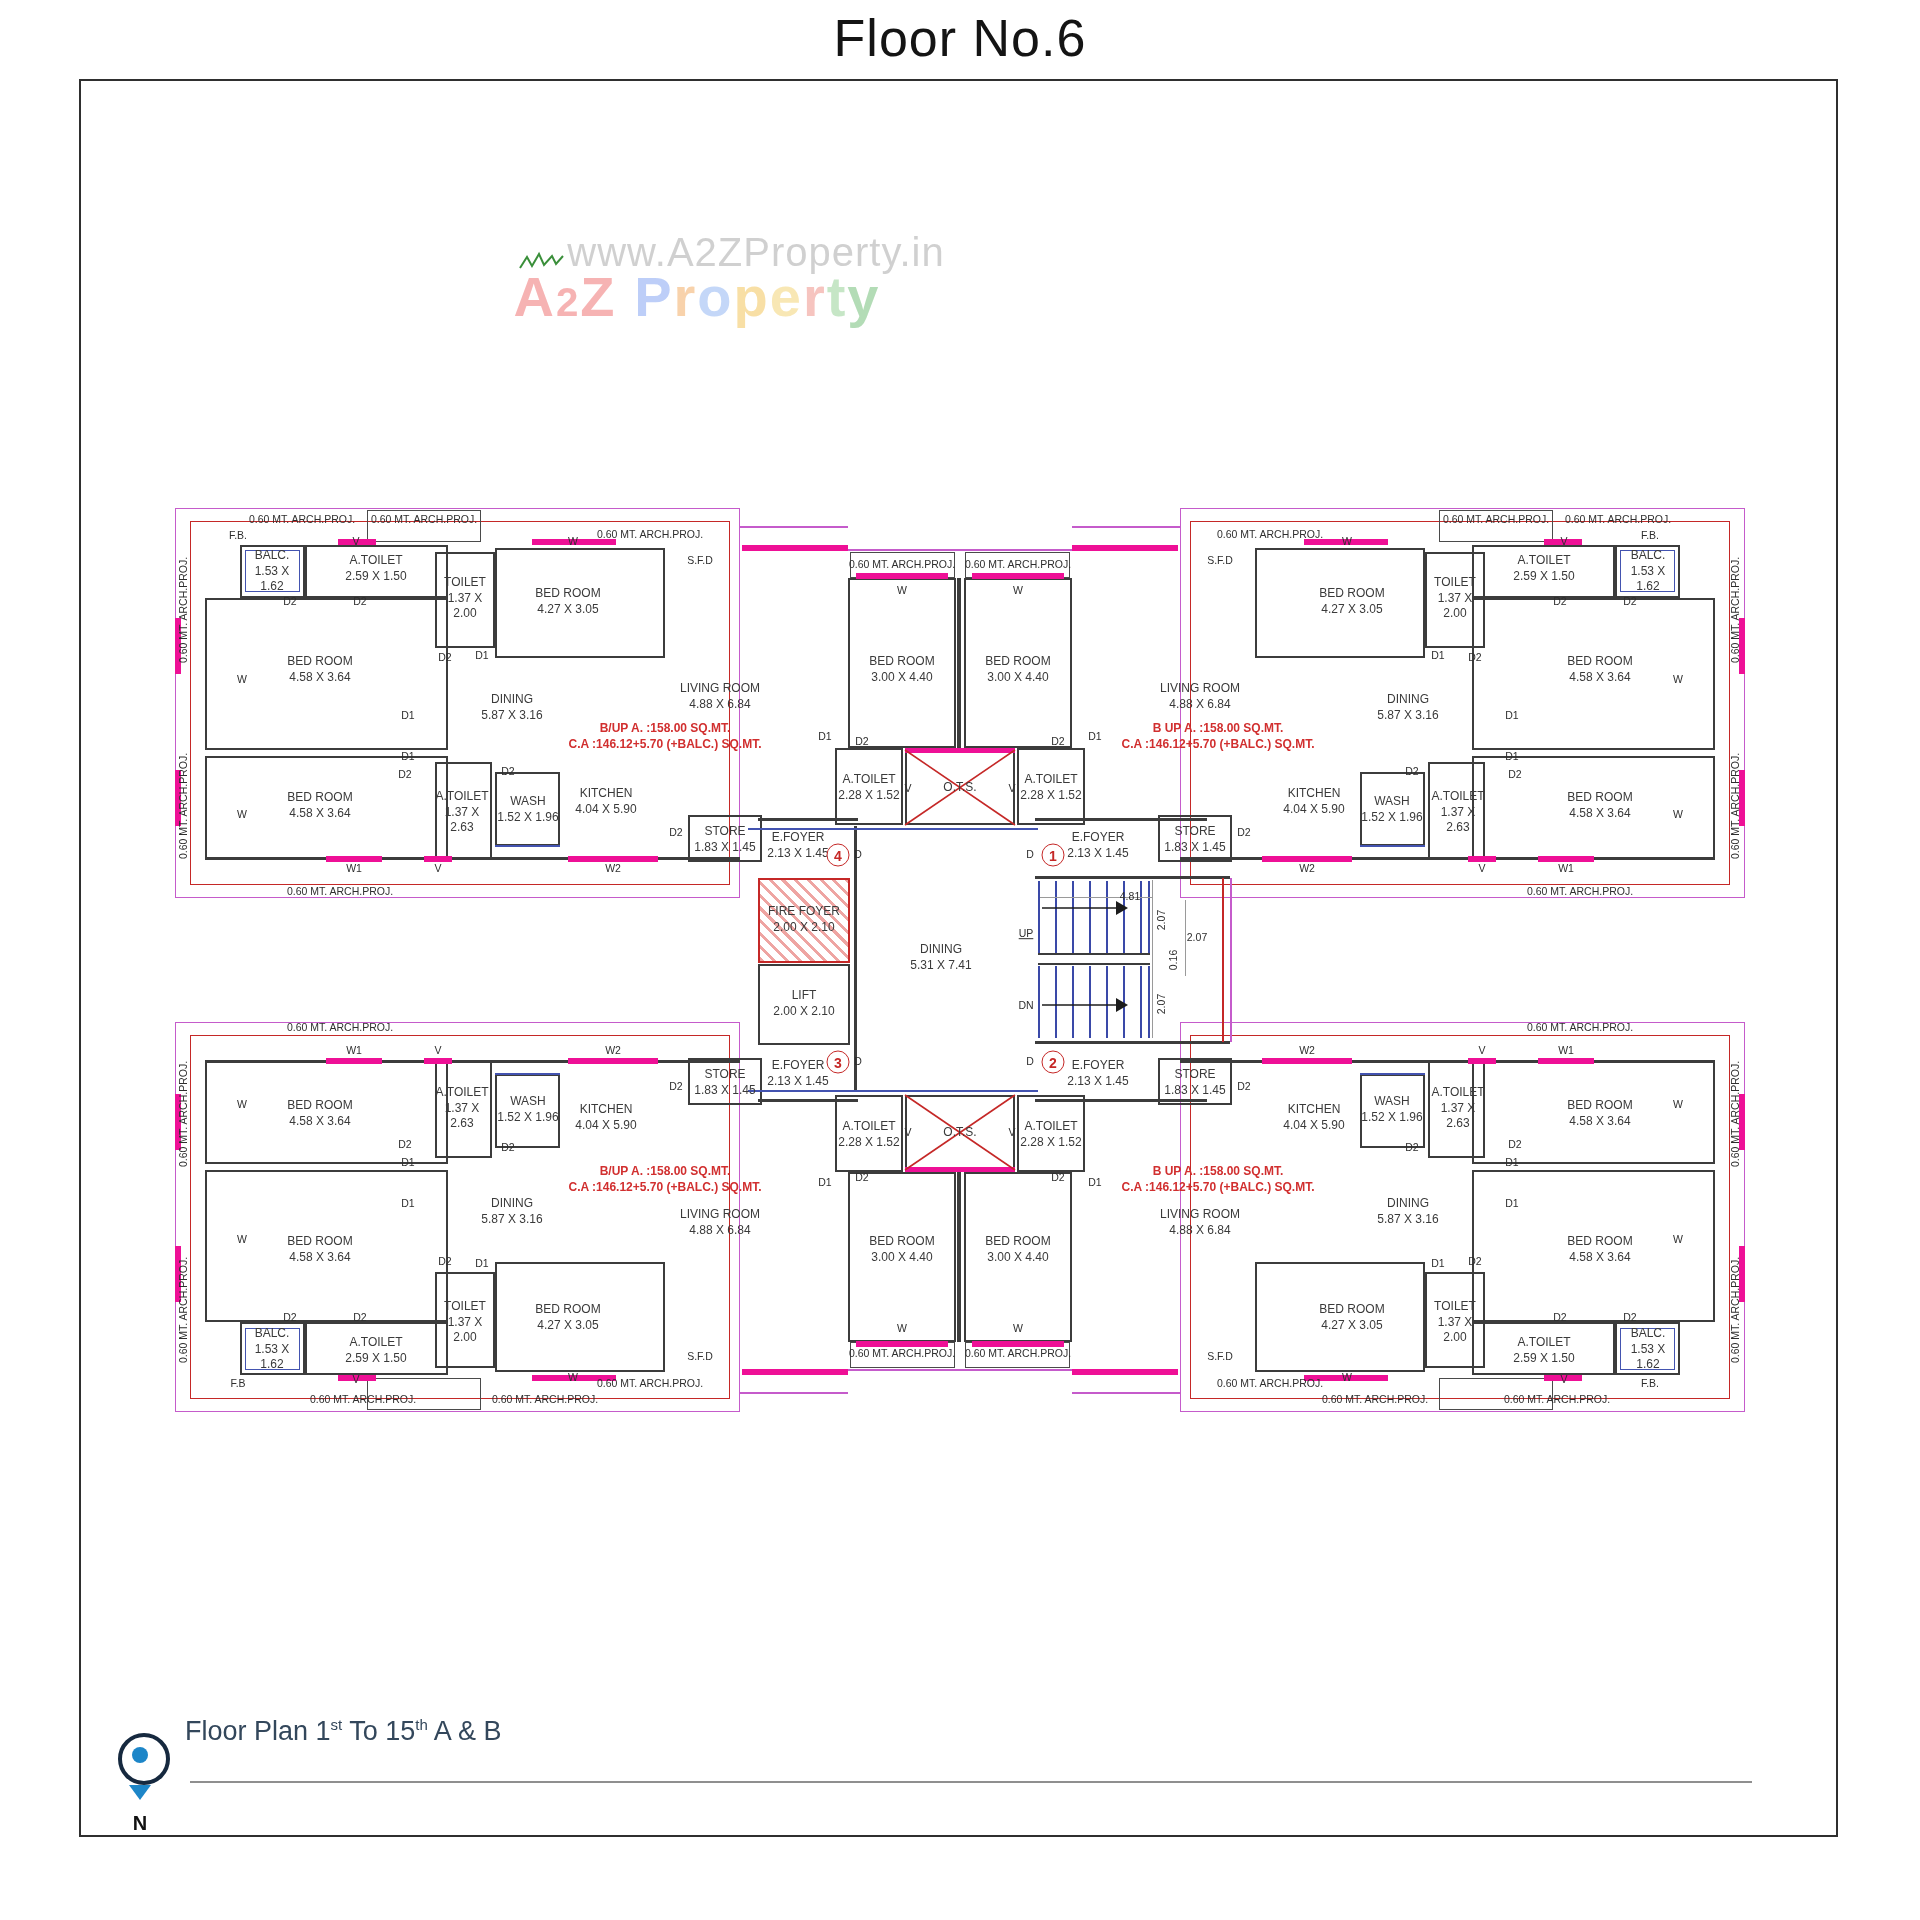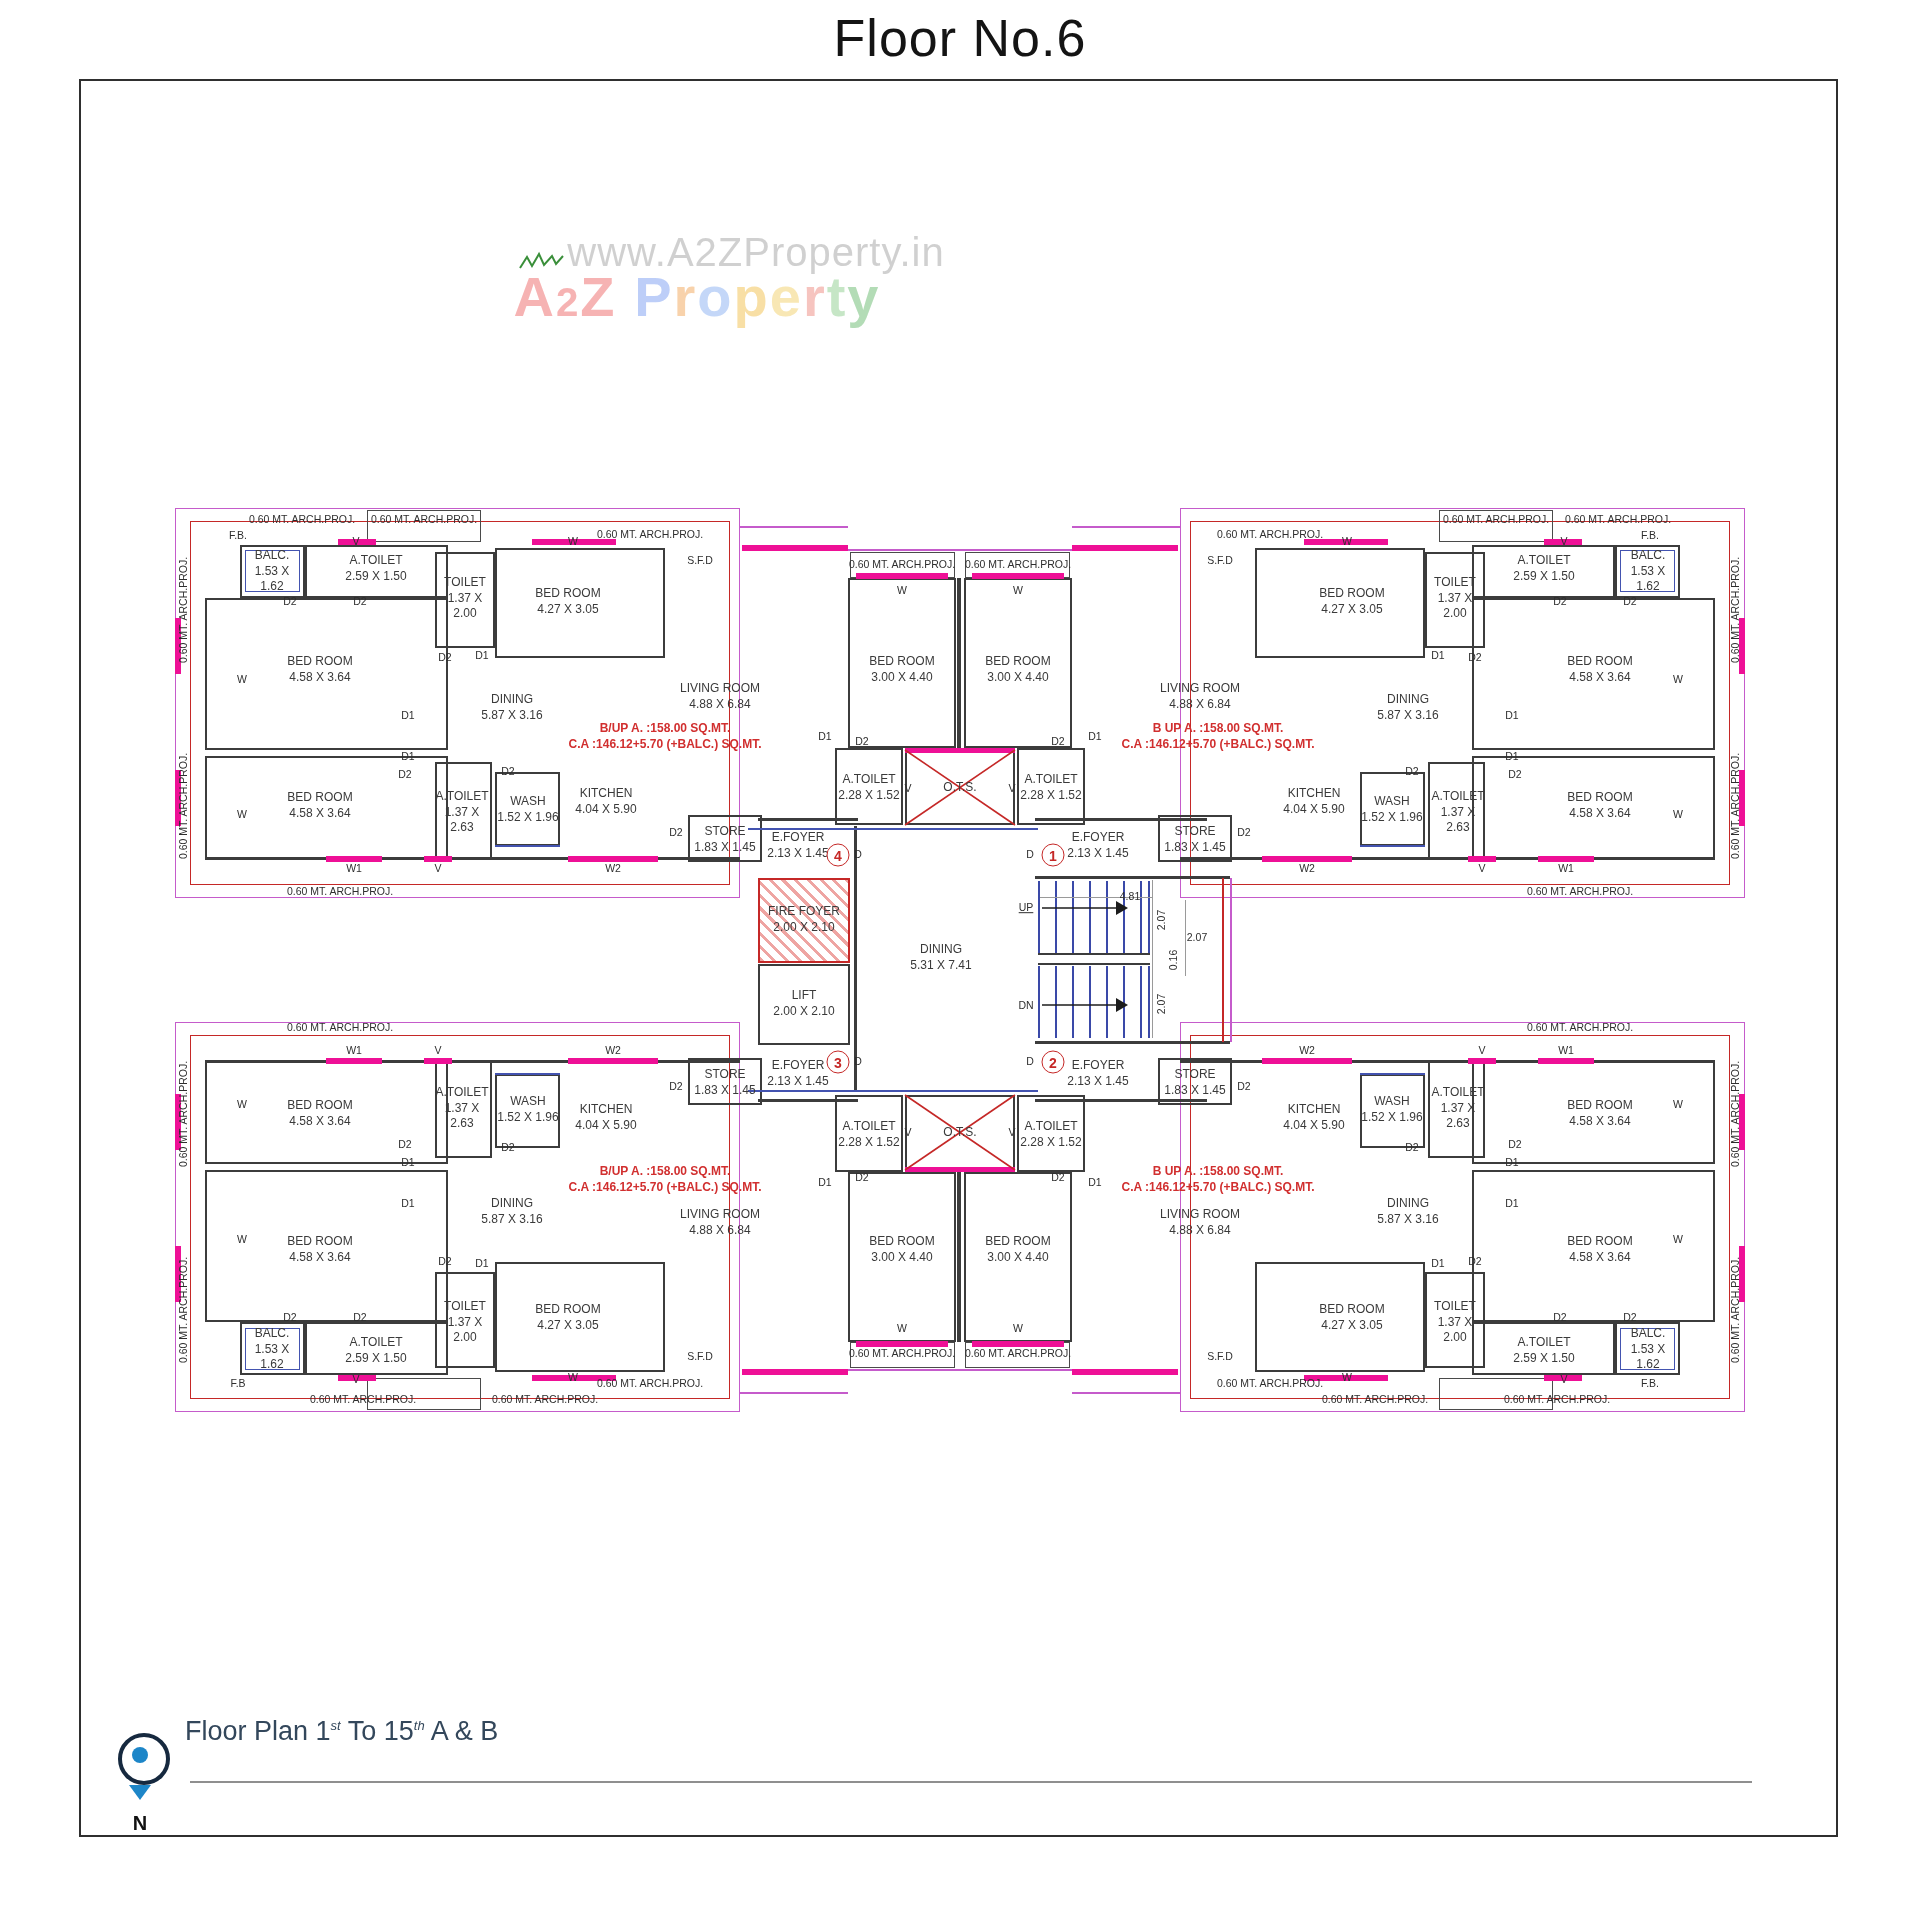--- a/index.html
+++ b/index.html
@@ -24,21 +24,21 @@
   .lbl.tag{font-size:10.5px;color:#2e2e2e;}
   .lbl.dim{font-size:10.5px;color:#2e2e2e;}
   .lbl.note{color:#d12f2f;font-weight:600;font-size:12px;}
   .lbl.rot{transform:translate(-50%,-50%) rotate(-90deg);}
   .circ{position:absolute;width:23px;height:23px;border:1.8px solid #c52827;border-radius:50%;
         color:#c52827;font-size:14px;font-weight:700;display:flex;align-items:center;justify-content:center;
         transform:translate(-50%,-50%);background:rgba(255,255,255,.85);box-sizing:border-box;z-index:7;}
   #plan-svg{left:0;top:0;z-index:5;pointer-events:none;}
   
   #footer-caption{left:185px;top:1716px;font-size:27px;color:#33475b;z-index:8;}
-  #footer-caption sup{font-size:13px;font-style:italic;}
+  #footer-caption sup{font-size:15px;}
   #footer-underline{left:190px;top:1781px;width:1562px;height:2px;background:#8f8f8f;}
   #north-ring{left:118px;top:1733px;width:44px;height:44px;border:4.5px solid #16293f;border-radius:50%;}
   #north-dot{left:132px;top:1747px;width:16px;height:16px;background:#1d86c8;border-radius:50%;}
   #north-chevron{left:129px;top:1785px;width:0;height:0;border-left:11px solid transparent;border-right:11px solid transparent;border-top:15px solid #1d86c8;}
   #north-label{left:140px;top:1812px;transform:translateX(-50%);font-size:20px;font-weight:700;color:#111;}
 </style>
 </head>
 <body>
 
 <div id="sheet-border" class="abs"></div>
@@ -827,21 +827,21 @@
     </div>
     <div class="lbl tag" style="left: 1412px; top: 1148px;">
       <div>D2</div>
     </div>
     <div class="lbl tag" style="left: 1515px; top: 1145px;">
       <div>D2</div>
     </div>
     <div class="lbl tag" style="left: 1244px; top: 1087px;">
       <div>D2</div>
     </div>
-    <div class="lbl tag" style="left: 1026px; top: 908px; text-decoration: underline;">
+    <div class="lbl tag" style="left: 1026px; top: 934px; text-decoration: underline;">
       <div>UP</div>
     </div>
     <div class="lbl tag" style="left: 1026px; top: 1006px;">
       <div>DN</div>
     </div>
     <div class="lbl dim" style="left: 1130px; top: 897px;">
       <div>4.81</div>
     </div>
     <div class="lbl dim rot" style="left: 1162px; top: 920px;">
       <div>2.07</div>

